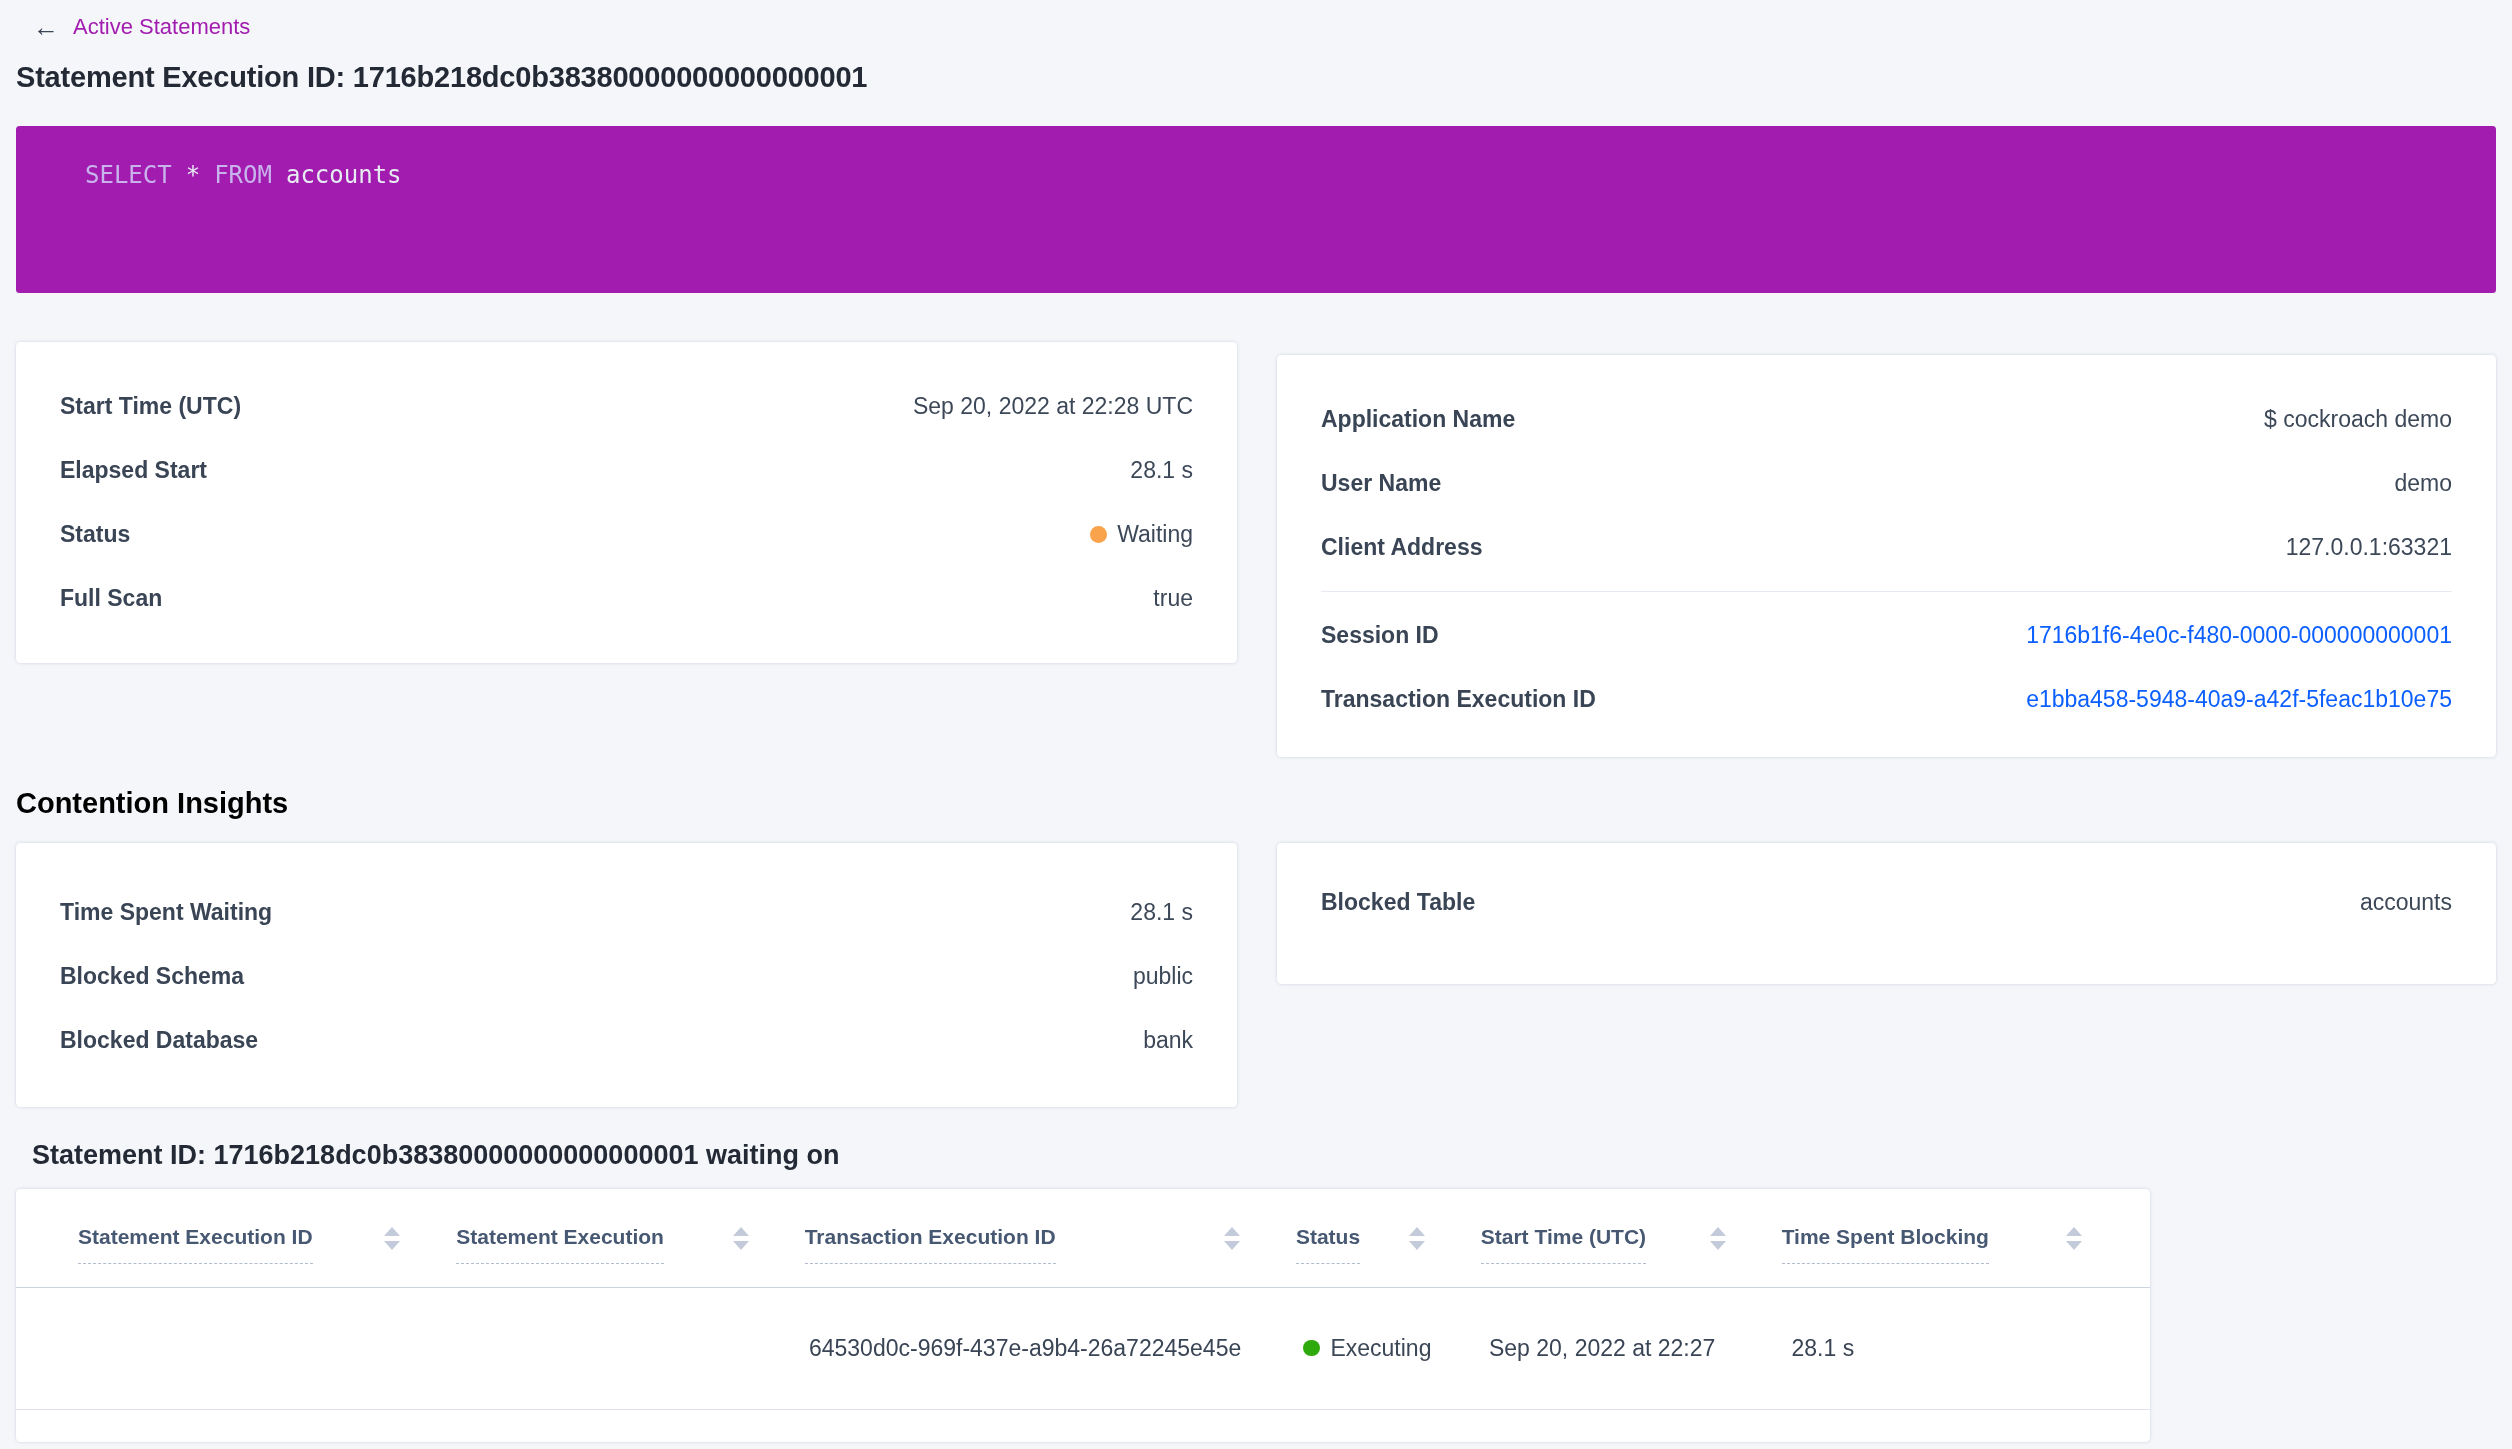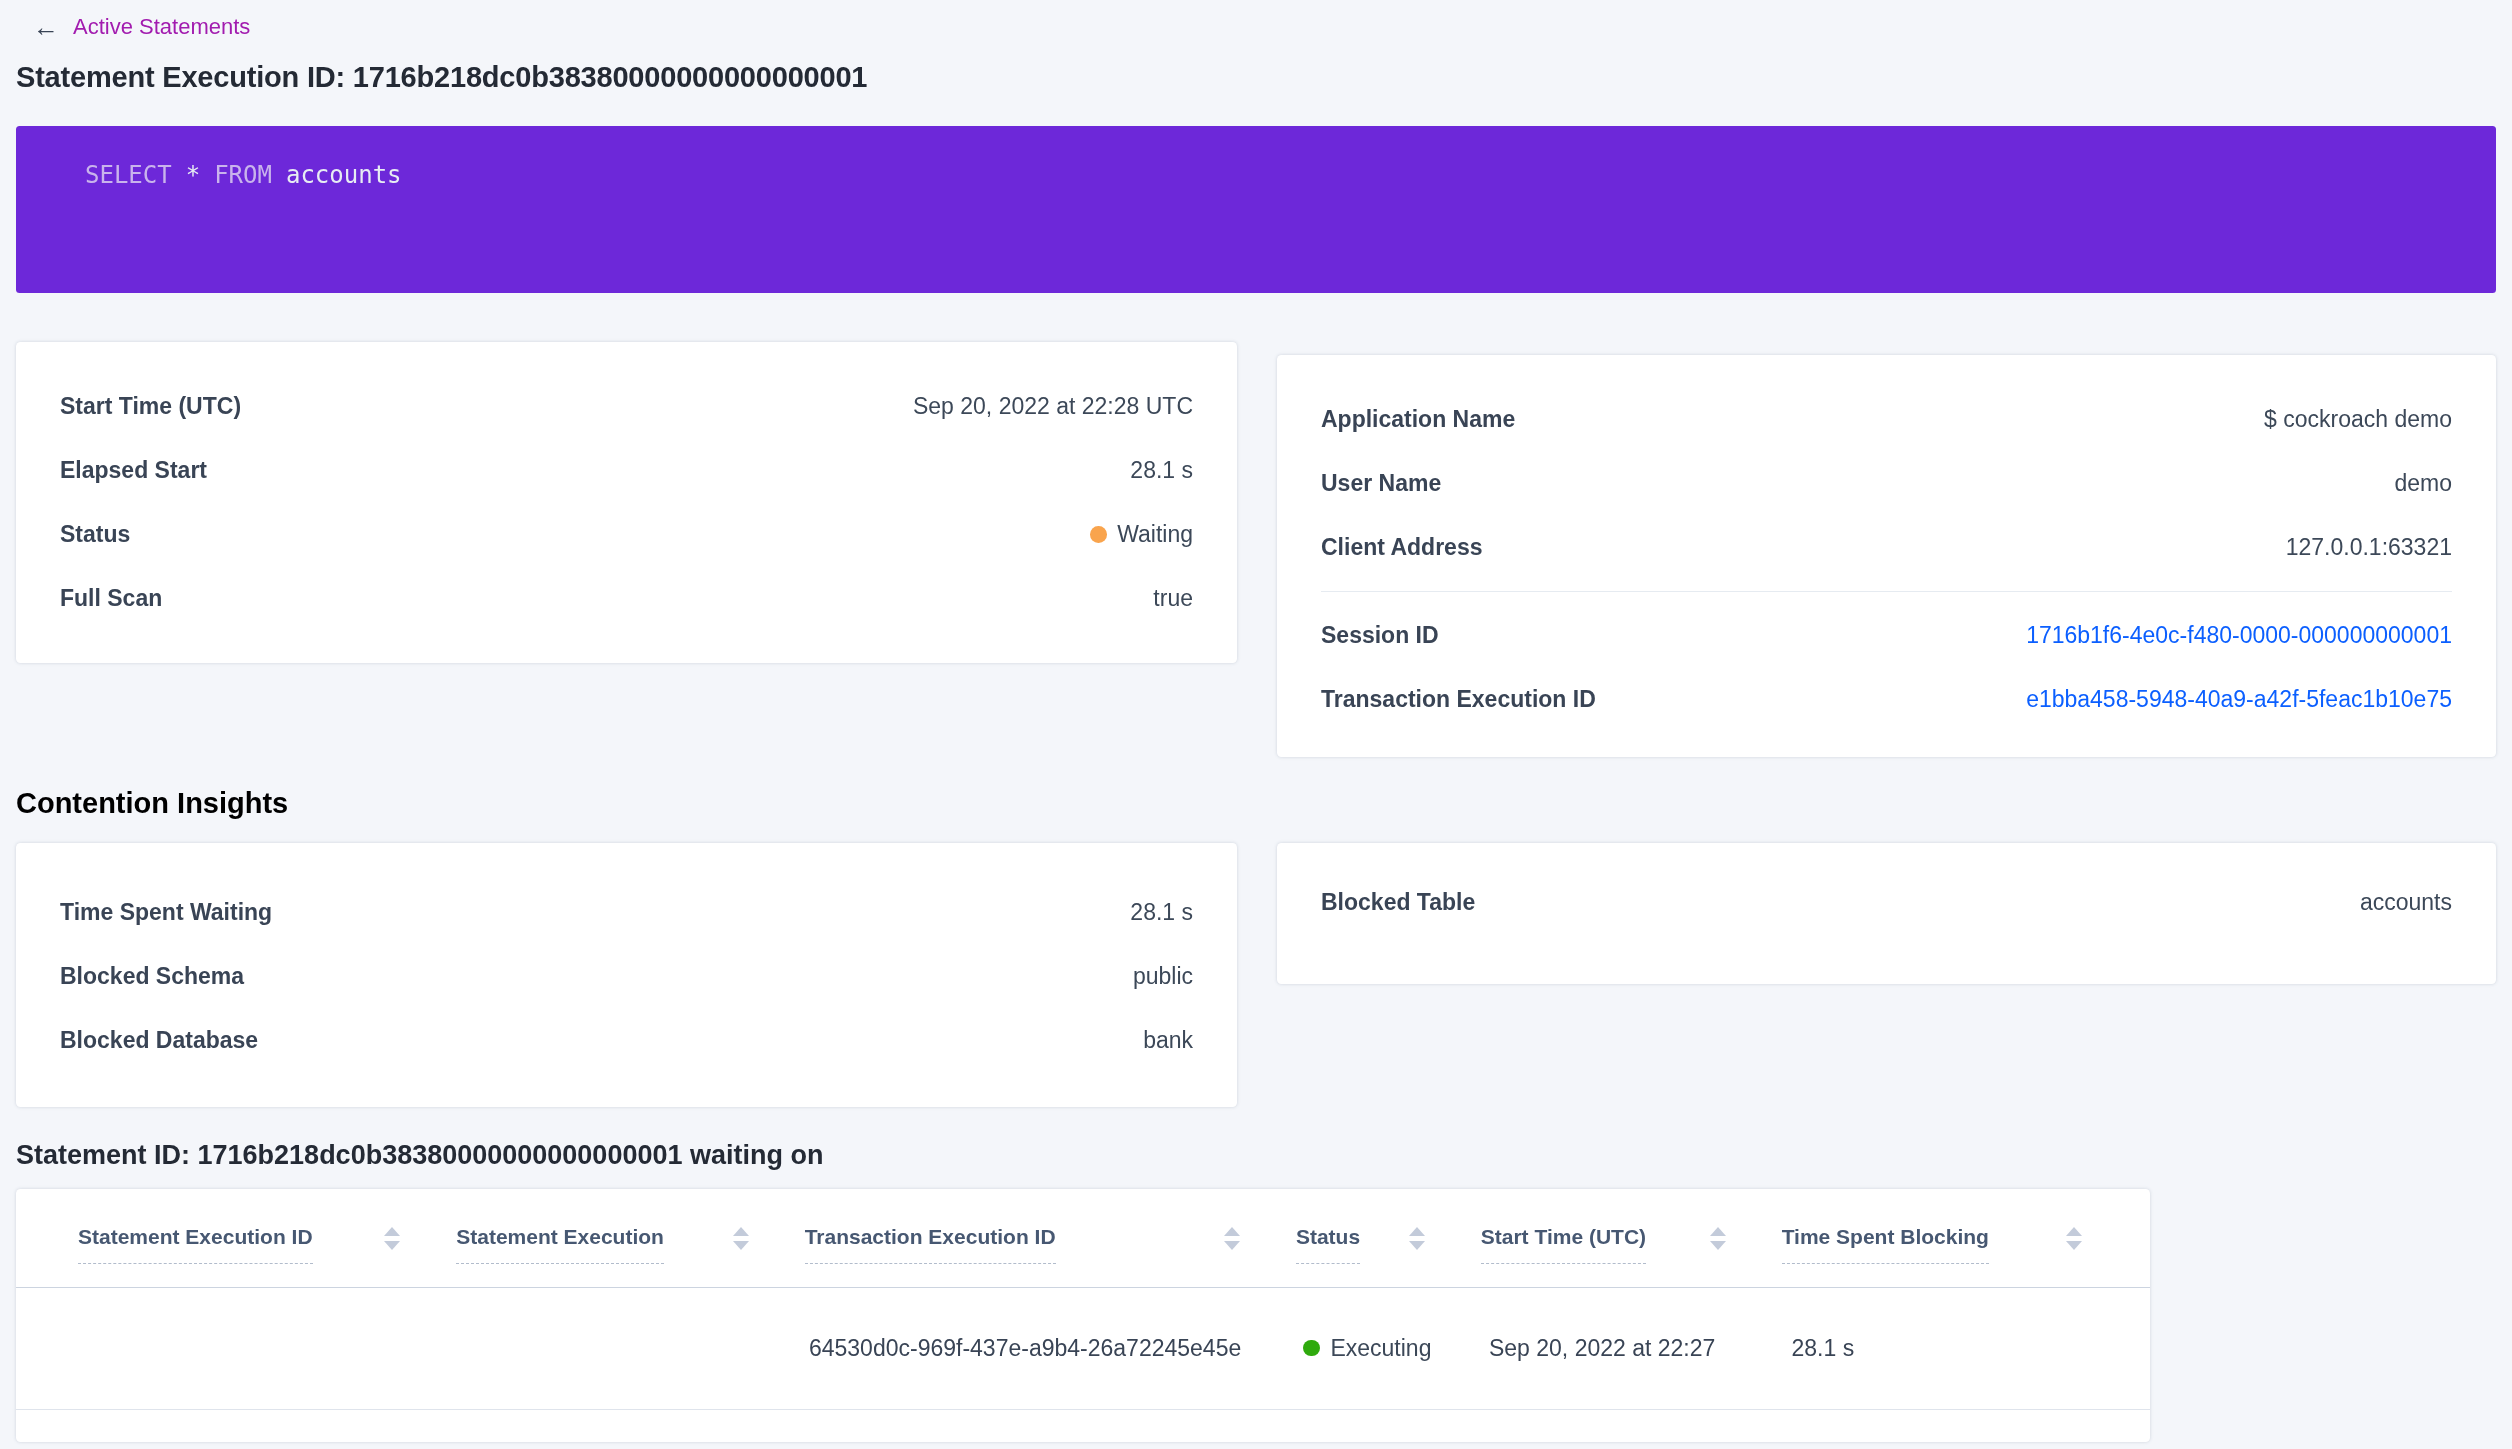--- a/index.html
+++ b/index.html
@@ -20,21 +20,21 @@
   
   .page-title {
     margin:21px 0 0 16px;
     font-size:29px; font-weight:700; color:#242a35; letter-spacing:-0.2px;
   }
 
   
   .sql-box {
     margin:32px 16px 0 16px;
     height:167px;
-    background:#6d28d9;
+    background:#a21caf;
     border-radius:3.5px;
     padding:37px 0 0 69px;
   }
   .sql-line {
     display:flex; gap:14px;
     font-family:"DejaVu Sans Mono","Liberation Mono",monospace;
     font-size:24px; line-height:24px;
   }
   .sql-kw { color:#c9b3ec; }
   .sql-plain { color:#e7ecf3; }
@@ -71,21 +71,21 @@
 
   .divider { border:none; border-top:0.9px solid #e6ebf1; margin:30px 0; }
 
   
   .section-heading {
     margin:30px 0 0 16px;
     font-size:29px; font-weight:700; color:#000000;
   }
   .grid.contention-grid { margin-top:23px; }
   .stmt-heading {
-    margin:33px 0 0 16px;
+    margin:33px 0 0 32px;
     font-size:27px; font-weight:700; color:#242a35;
   }
 
   
   .table-card {
     margin:17.6px 0 0 16px;
     width:2134px;
     background:#ffffff;
     border-radius:4.4px;
     box-shadow:0 0 3.5px rgba(74,92,118,0.22);

